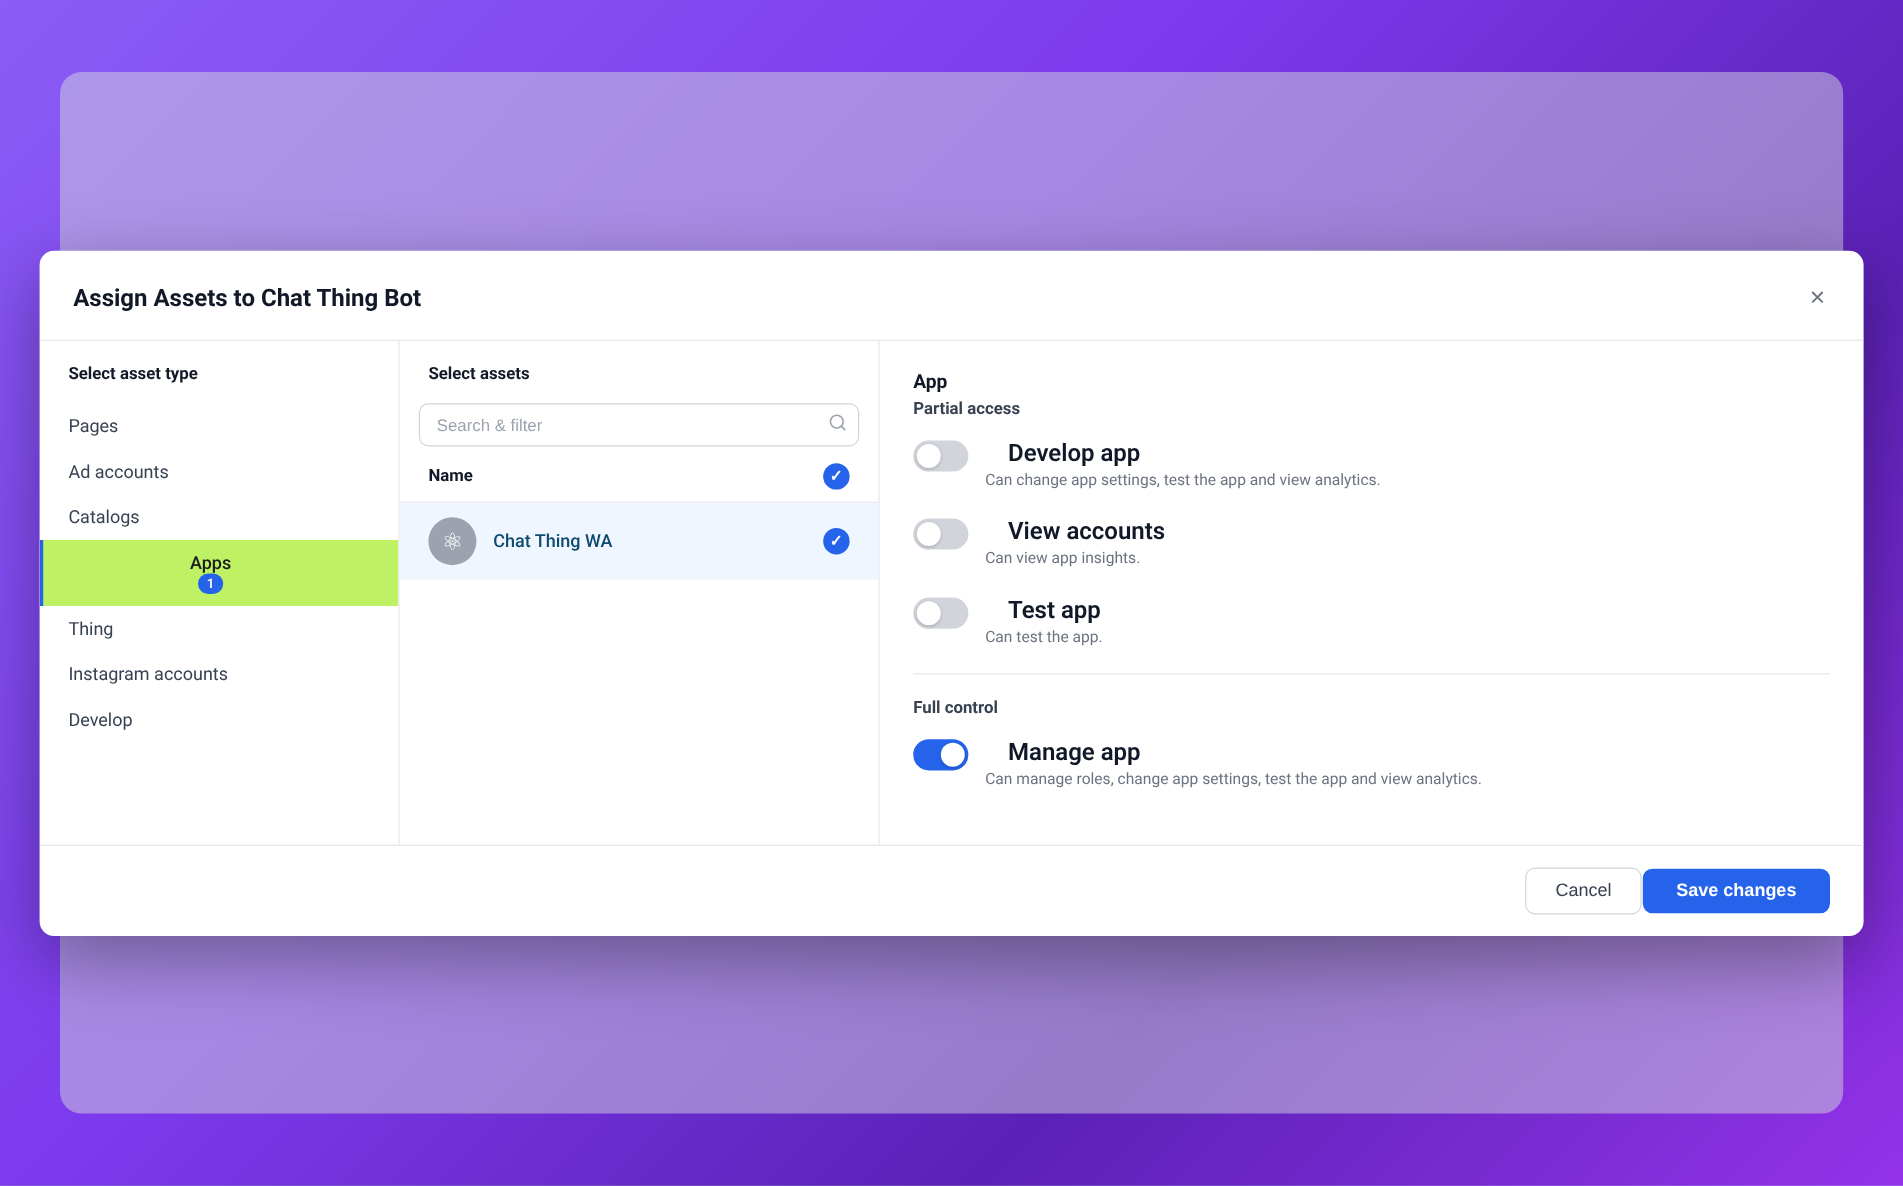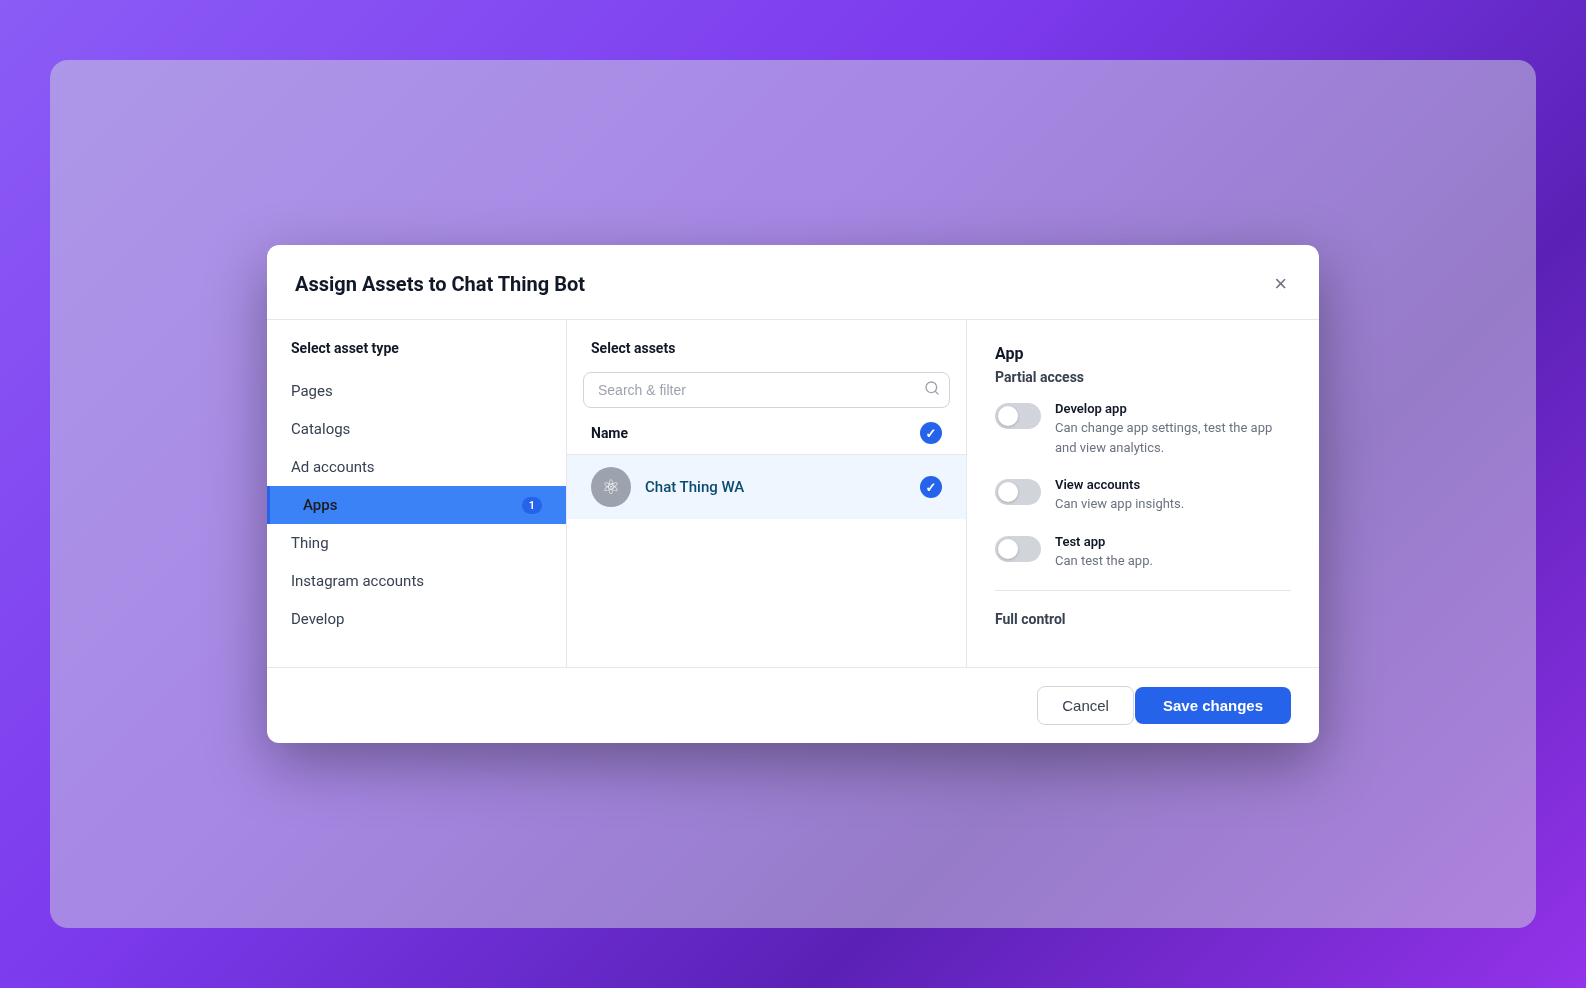--- a/index.html
+++ b/index.html
@@ -37,21 +37,21 @@
       align-items: center;
       justify-content: center;
       width: 100%;
       height: 100%;
     }
 
     .modal {
       background: #ffffff;
       border-radius: 12px;
       box-shadow: 0 20px 60px rgba(0,0,0,0.35);
-      width: 1052px;
+      width: 1520px;
       max-height: 840px;
       display: flex;
       flex-direction: column;
       overflow: hidden;
       position: relative;
     }
 
     .modal-header {
       display: flex;
       align-items: center;
@@ -104,25 +104,26 @@
     .asset-type-item {
       display: flex;
       align-items: center;
       justify-content: space-between;
       padding: 10px 24px;
       cursor: pointer;
       font-size: 15px;
       color: #374151;
     }
     .asset-type-item.active {
-      background: #3b82f6;
+      background: #bef264;
       border-left: 3px solid #2563eb;
-      padding-left: 33px;
+      padding-left: 7px;
       font-weight: 500;
       color: #1d1d1d;
+      flex-direction: column;
     }
 
     .badge {
       background: #2563eb;
       color: white;
       font-size: 11px;
       font-weight: 600;
       padding: 2px 7px;
       border-radius: 10px;
       min-width: 20px;
@@ -295,24 +296,25 @@
       border-radius: 50%;
       box-shadow: 0 1px 3px rgba(0,0,0,0.2);
       transition: left 0.15s;
     }
     .toggle.off .toggle-thumb { left: 3px; }
     .toggle.on .toggle-thumb { left: 23px; }
 
     .perm-text-group { flex: 1; }
 
     .perm-label {
-      font-size: 13px;
+      font-size: 20px;
       font-weight: 600;
       color: #111827;
       margin-bottom: 2px;
+      margin-left: 19px;
     }
 
     .perm-desc {
       font-size: 13px;
       color: #6b7280;
       line-height: 1.5;
     }
 
     .perm-divider {
       height: 1px;
@@ -381,24 +383,24 @@
 
     <div class="modal-body">
 
       <div class="asset-type-panel">
         <div class="panel-heading">Select asset type</div>
 
         <div class="asset-type-item">
           <span>Pages</span>
         </div>
         <div class="asset-type-item">
+          <span>Ad accounts</span>
+        </div>
+        <div class="asset-type-item">
           <span>Catalogs</span>
-        </div>
-        <div class="asset-type-item">
-          <span>Ad accounts</span>
         </div>
         <div class="asset-type-item active">
           <span>Apps</span>
           <span class="badge">1</span>
         </div>
         <div class="asset-type-item">
           <span>Thing</span>
         </div>
         <div class="asset-type-item">
           <span>Instagram accounts</span>
@@ -472,20 +474,29 @@
           <div class="perm-text-group">
             <div class="perm-label">Test app</div>
             <div class="perm-desc">Can test the app.</div>
           </div>
         </div>
 
         <div class="perm-divider"></div>
 
         <div class="perm-section-title">Full control</div>
 
+        <div class="perm-item">
+          <div class="toggle on">
+            <div class="toggle-thumb"></div>
+          </div>
+          <div class="perm-text-group">
+            <div class="perm-label">Manage app</div>
+            <div class="perm-desc">Can manage roles, change app settings, test the app and view analytics.</div>
+          </div>
+        </div>
       </div>
 
     </div>
 
     <div class="modal-footer">
       <button class="btn-cancel">Cancel</button>
       <button class="btn-save">Save changes</button>
     </div>
 
   </div>

